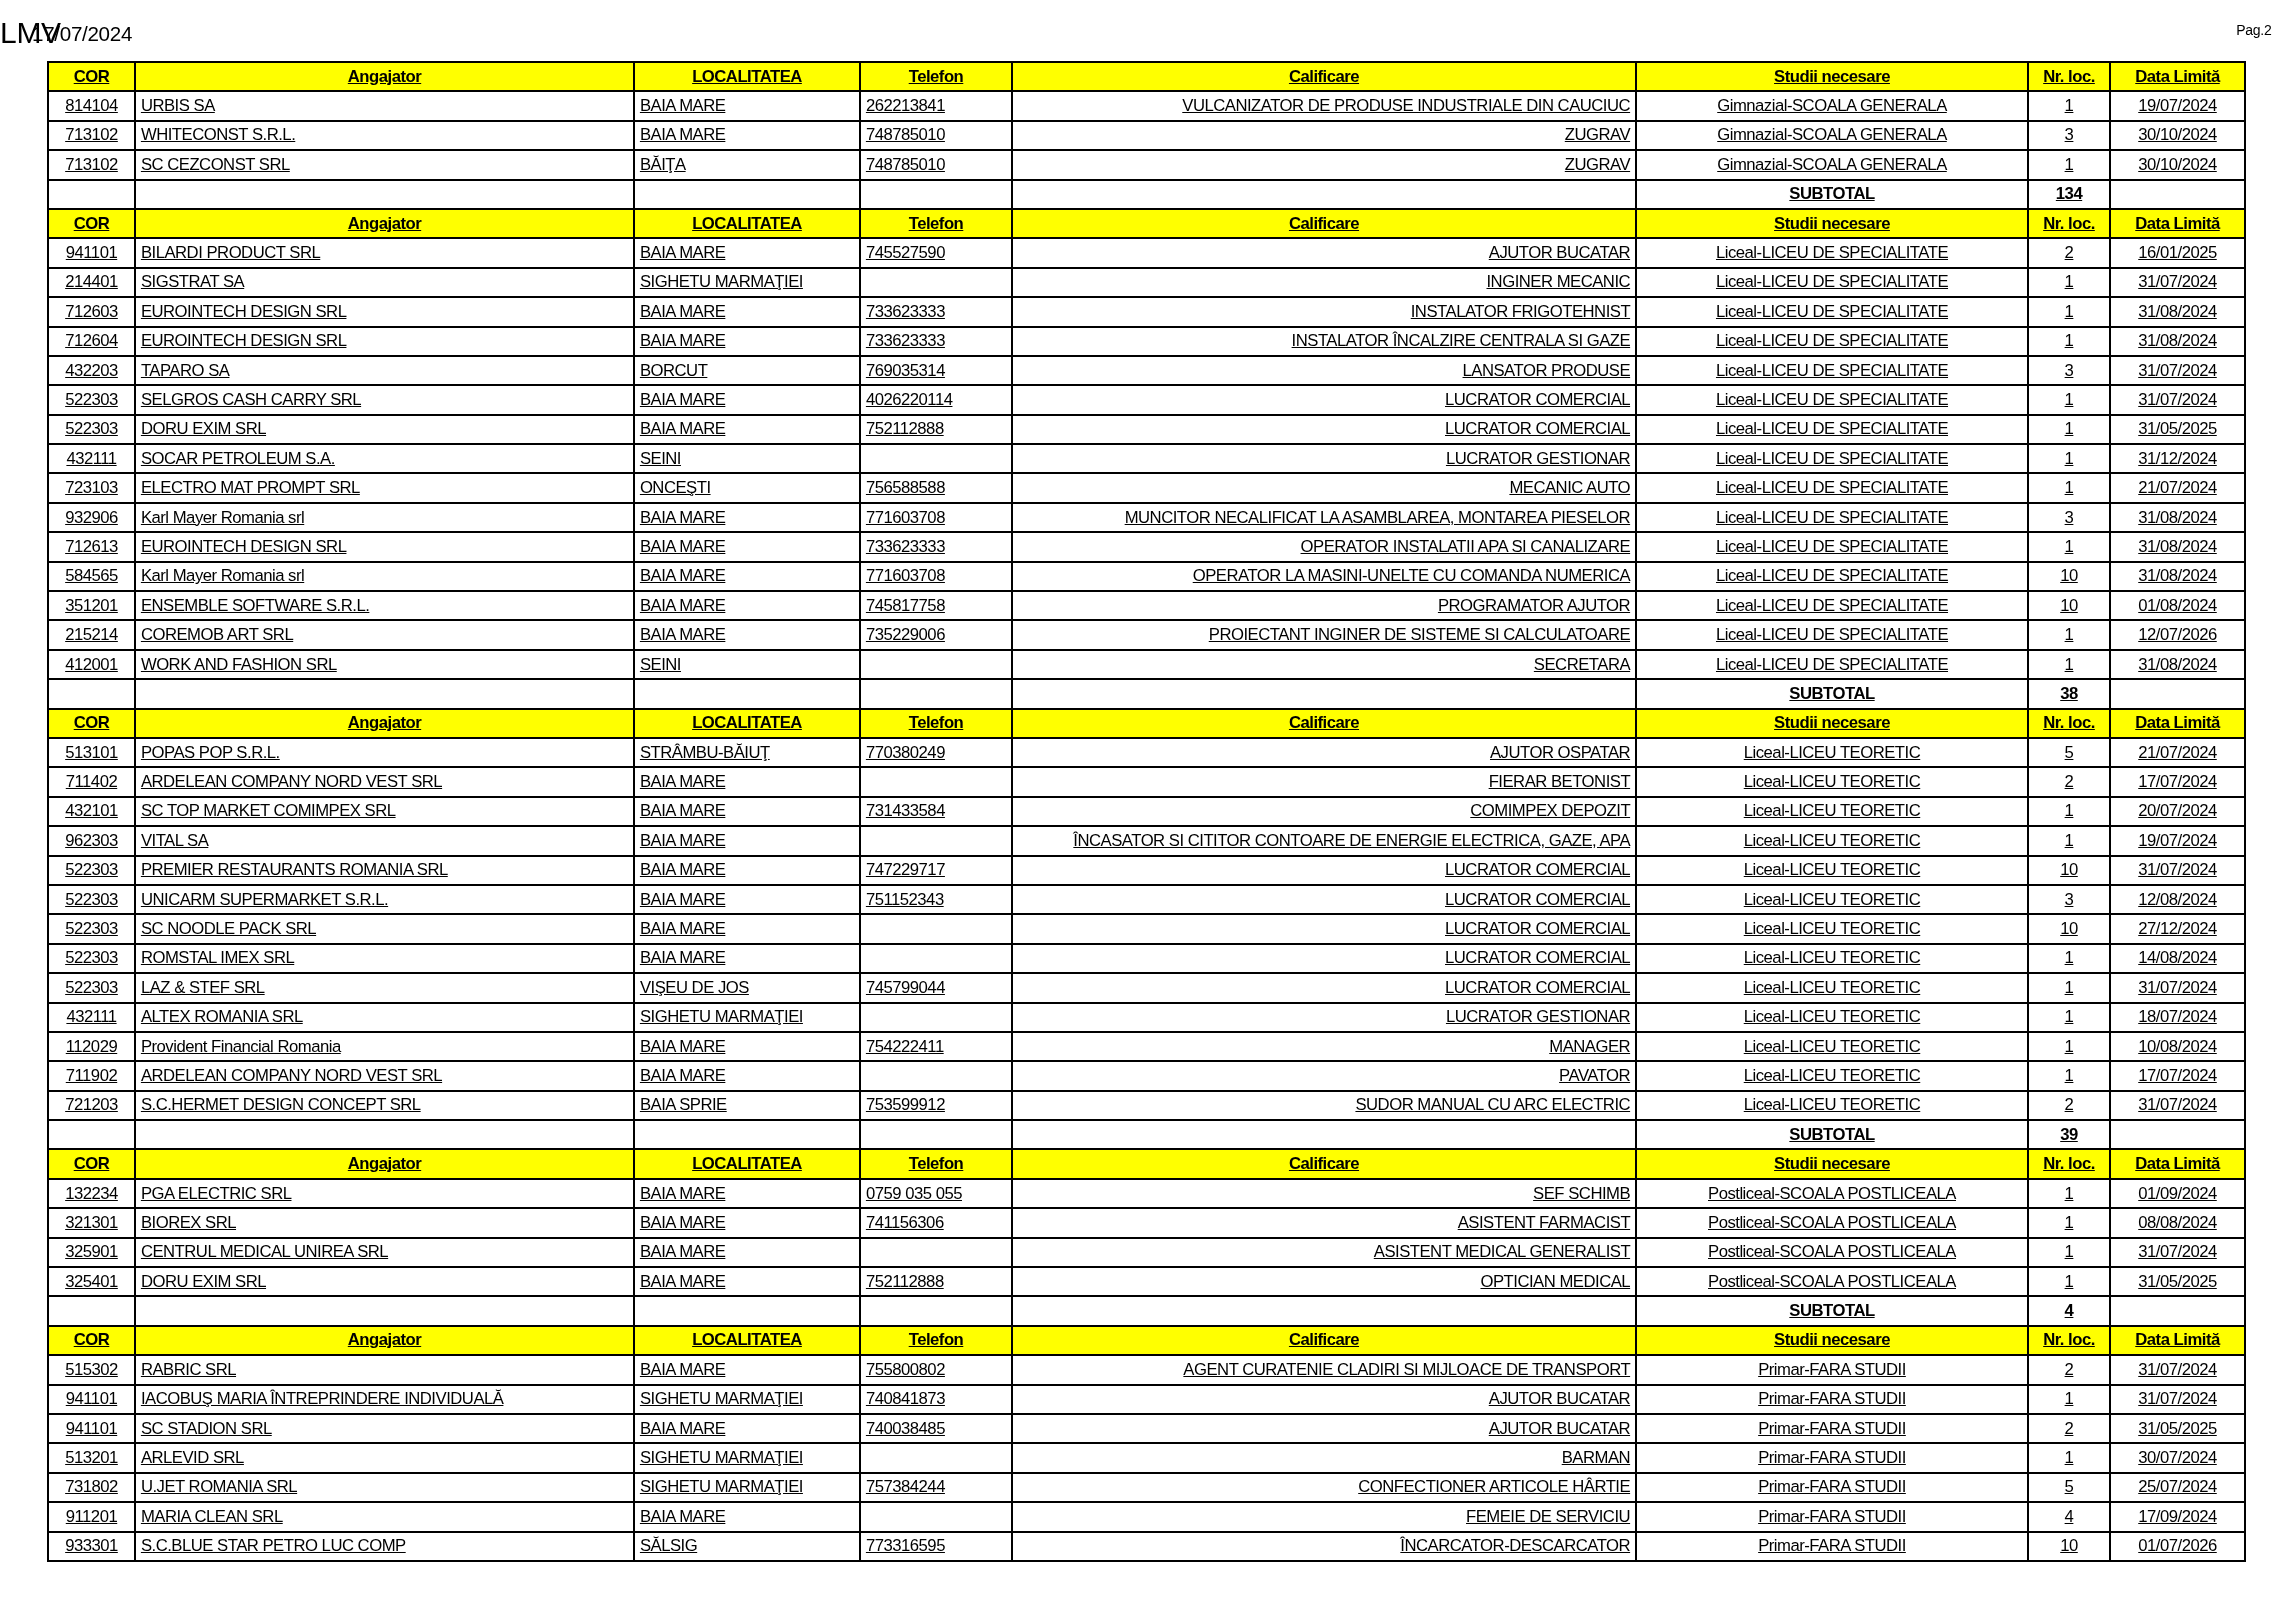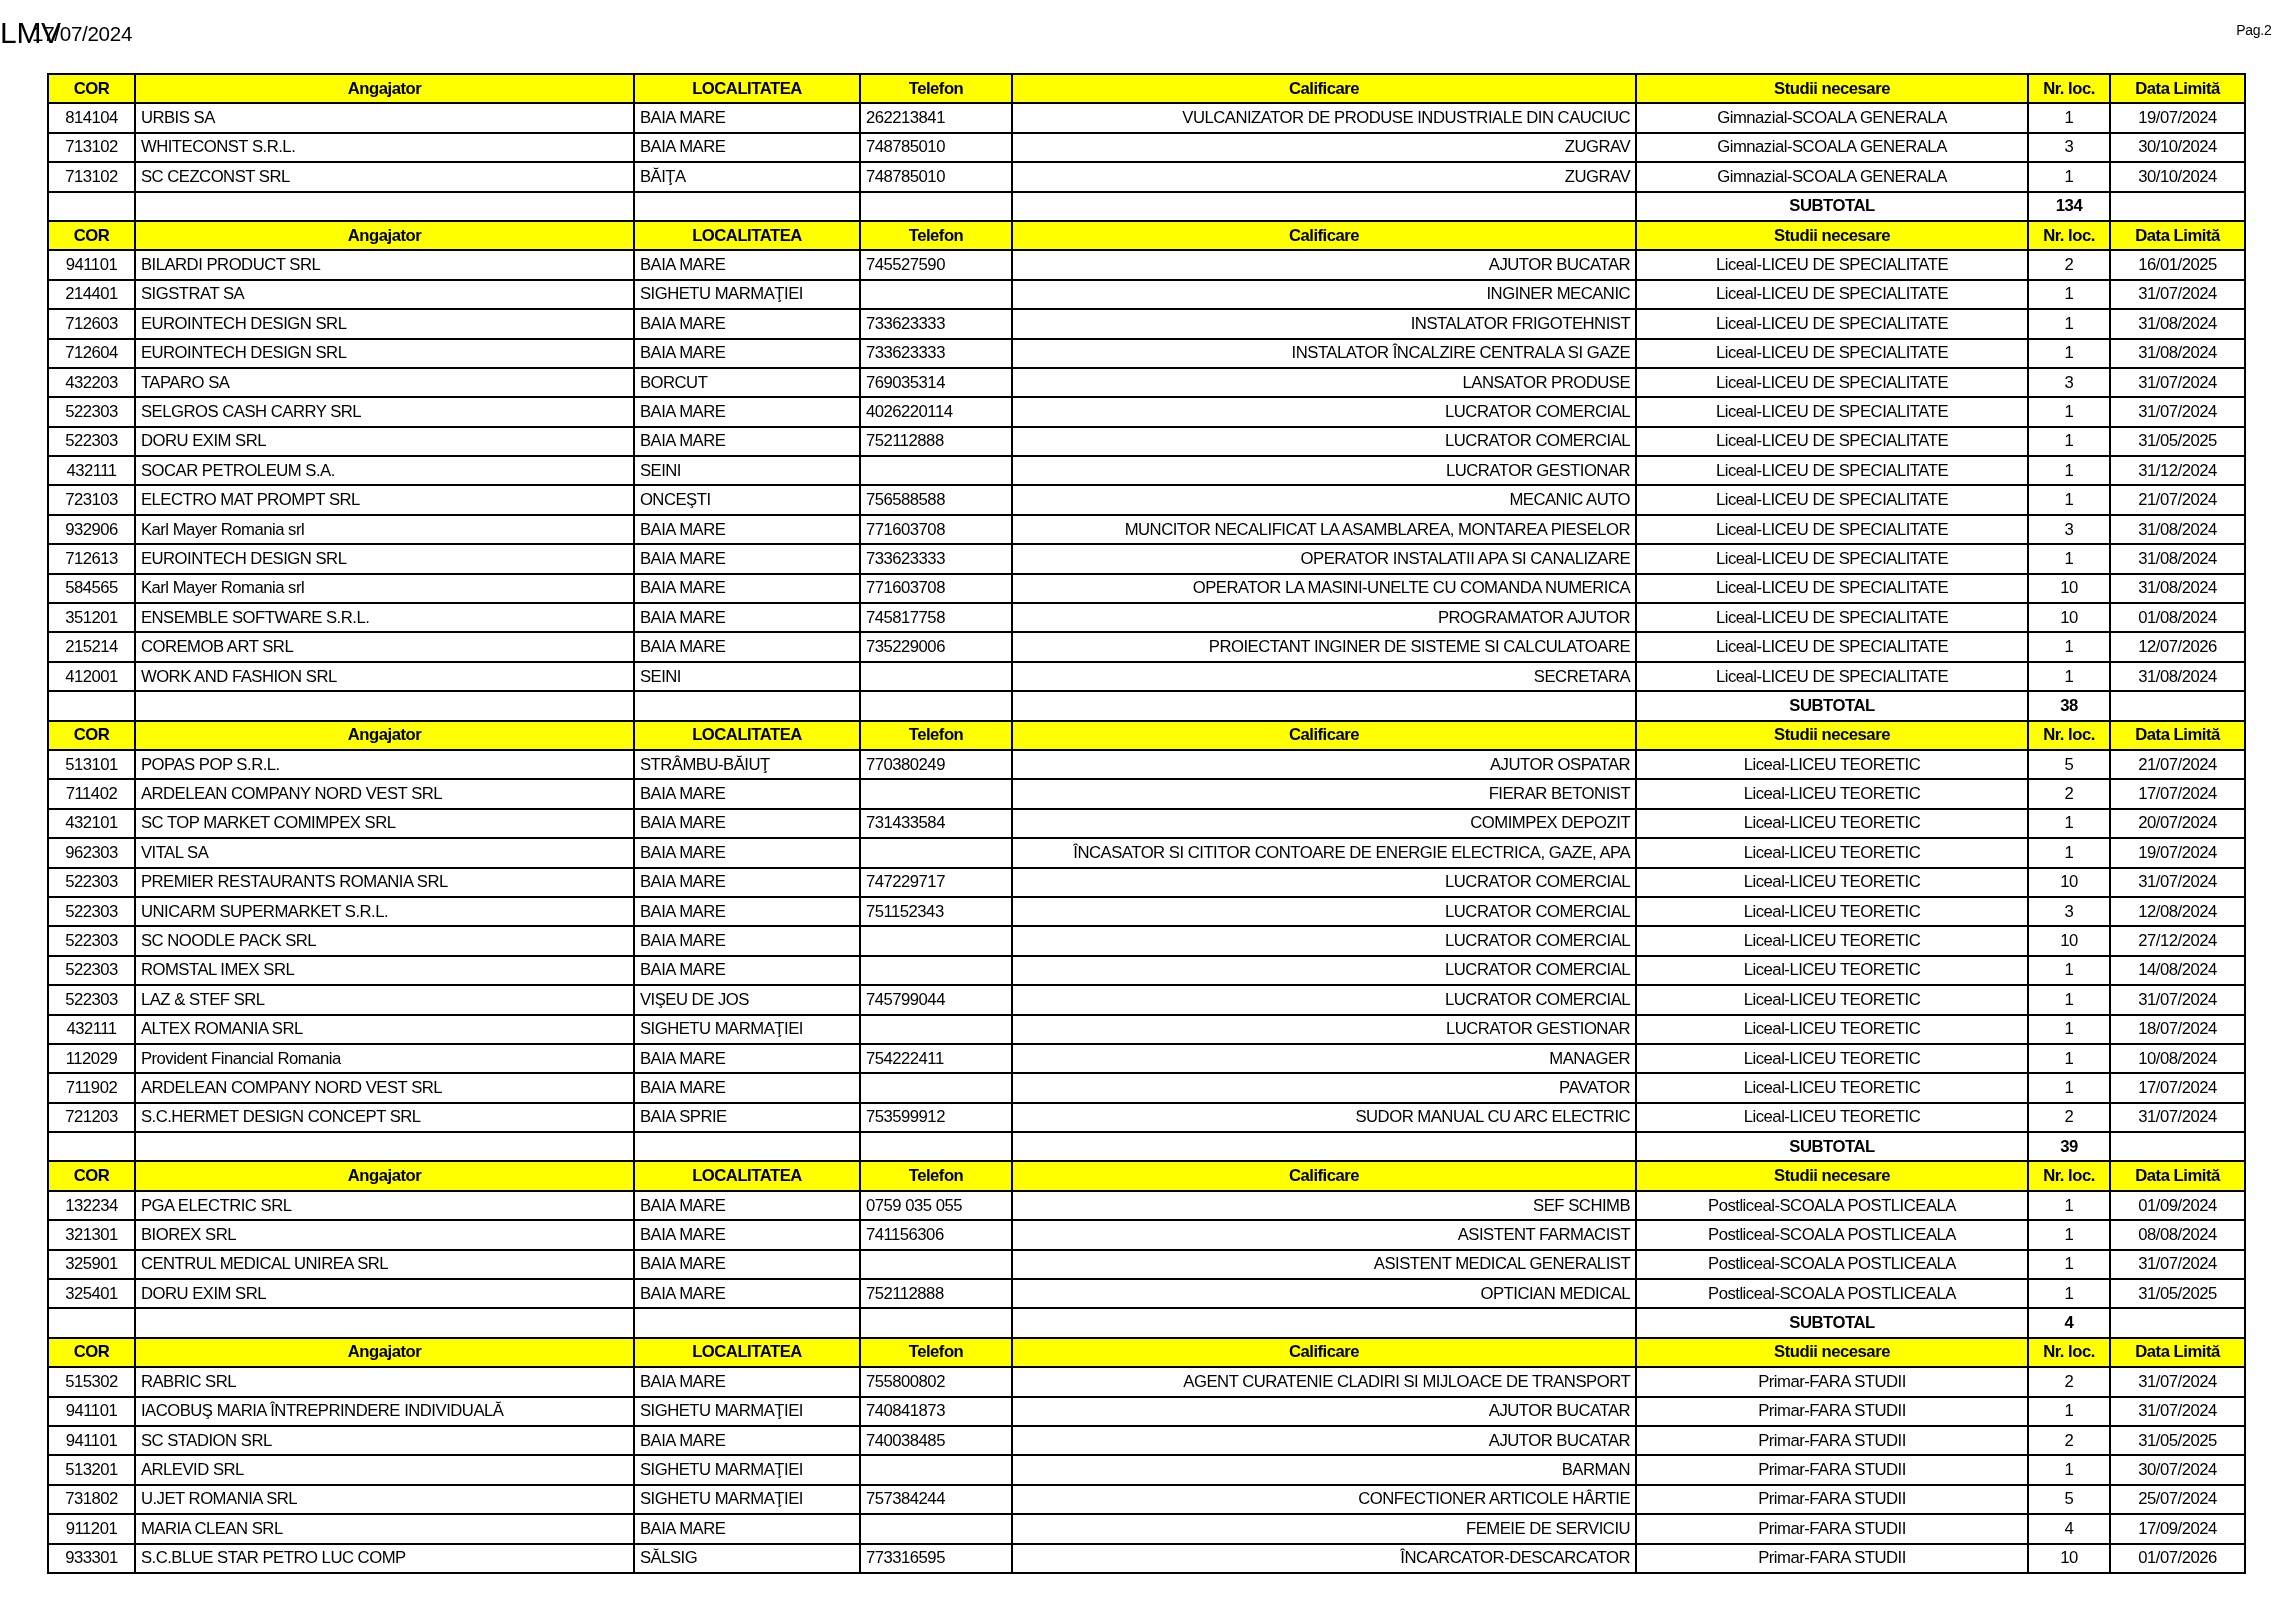--- a/index.html
+++ b/index.html
@@ -33,26 +33,27 @@
   }
   .page-num {
     position: absolute;
     top: 21.6px;
     right: 21.6px;
     font-size: 14px;
     letter-spacing: -0.3px;
   }
   table.lmv {
     position: absolute;
-    top: 73px;
+    top: 61px;
     left: 47px;
     width: 2198px;
     border-collapse: collapse;
     table-layout: fixed;
     border: 2.9px solid #000000;
+    text-decoration: underline;
   }
   table.lmv th, table.lmv td {
     border: 2px solid #000000;
     height: 27.4px;
     padding: 0 4.9px;
     font-size: 16.7px;
     letter-spacing: -0.5px;
     white-space: nowrap;
     overflow: hidden;
     vertical-align: middle;

